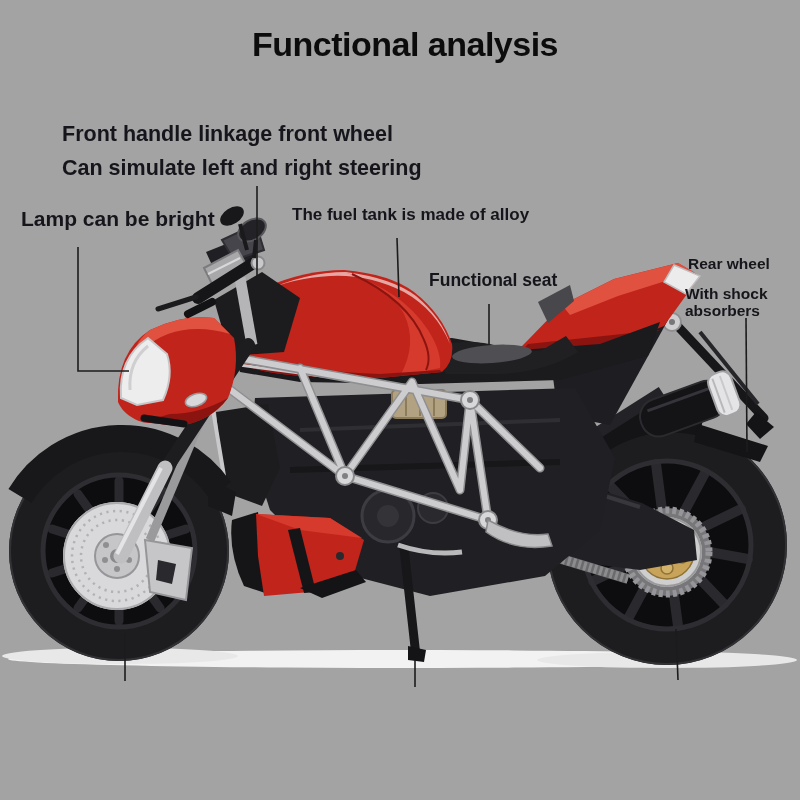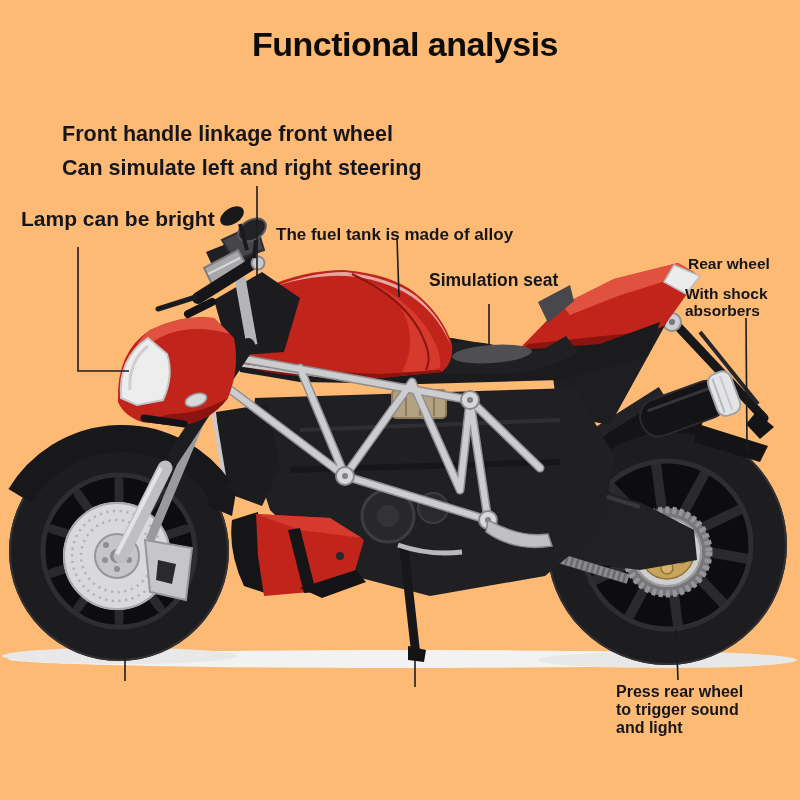--- a/index.html
+++ b/index.html
@@ -1,27 +1,27 @@
 <!DOCTYPE html>
 <html><head>
 <meta charset="utf-8">
 <style>
   html,body{margin:0;padding:0;background:#ffffff;}
   .canvas{
-    position:relative;width:800px;height:800px;background:#fdba74;overflow:hidden;
+    position:relative;width:800px;height:800px;background:#a3a3a3;overflow:hidden;
     font-family:"Liberation Sans", sans-serif;color:#15151b;
   }
   .lbl{position:absolute;font-weight:bold;color:#15151b;white-space:nowrap;line-height:1.12;}
   .lbl.center{text-align:left;}
   .lbl.wrap{white-space:normal;}
   #title{left:0;top:25px;width:810px;text-align:center;font-size:34px;letter-spacing:-0.5px;color:#0c0c0c;}
   #lab-front-handle{left:62px;top:122px;width:500px;font-size:21.5px;}
   #lab-steering{left:62px;top:156px;width:500px;font-size:21.5px;}
   #lab-lamp{left:21px;top:207px;font-size:21px;}
-  #lab-fuel{left:276px;top:205px;font-size:17px;margin-top:20px;}
+  #lab-fuel{left:292px;top:205px;font-size:17px;}
   #lab-seat{left:429px;top:271px;font-size:17.5px;}
   #lab-rearwheel{left:688px;top:255px;width:120px;font-size:15.5px;}
   #lab-shock{left:685px;top:285px;width:120px;font-size:15.5px;line-height:1.1;}
   #lab-tire{left:71px;top:684px;font-size:22.5px;}
   #lab-frontlink{left:21px;top:720px;font-size:21.5px;}
   #lab-bracket{left:338px;top:689px;font-size:18px;}
   #lab-press{left:616px;top:683px;width:138px;font-size:16px;line-height:1.12;}
   svg{position:absolute;left:0;top:0;}
 </style>
 </head>
@@ -277,19 +277,18 @@
     </g>
   </svg>
 
   <div class="lbl" id="title">Functional analysis</div>
 
   <div class="lbl center" id="lab-front-handle">Front handle linkage front wheel</div>
   <div class="lbl" id="lab-lamp">Lamp can be bright</div>
 
   <div class="lbl center" id="lab-steering">Can simulate left and right steering</div>
   <div class="lbl" id="lab-fuel">The fuel tank is made of alloy</div>
-  <div class="lbl" id="lab-seat">Simulation seat</div>
+  <div class="lbl" id="lab-seat">Functional seat</div>
 
   <div class="lbl center" id="lab-rearwheel">Rear wheel</div>
   <div class="lbl center wrap" id="lab-shock">With shock absorbers</div>
 
-  <div class="lbl wrap" id="lab-press">Press rear wheel to trigger sound and light</div>
 </div>
 
 </body></html>

